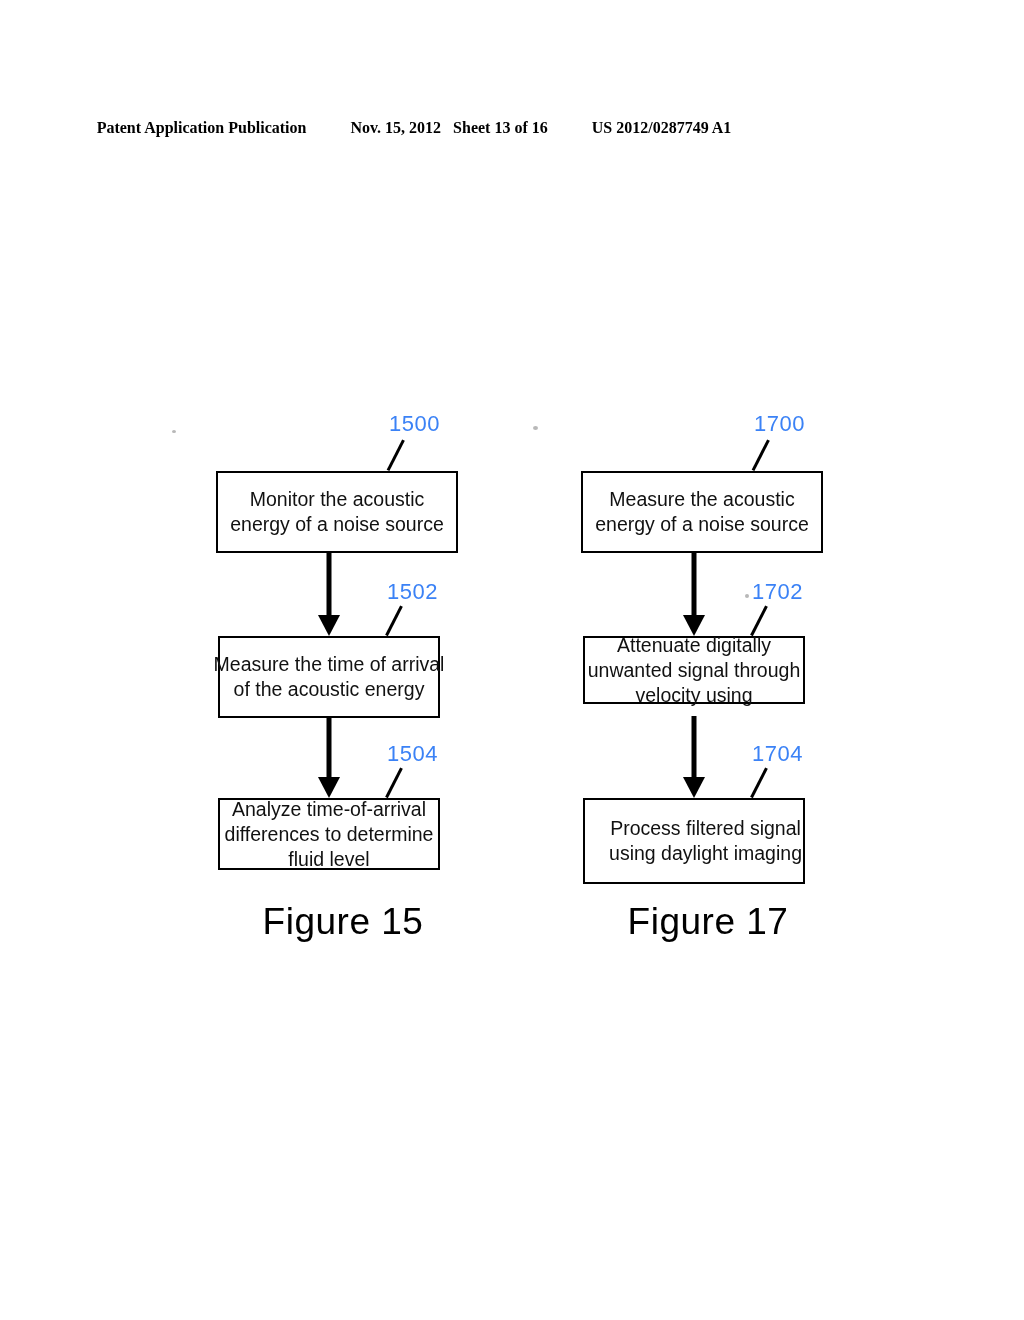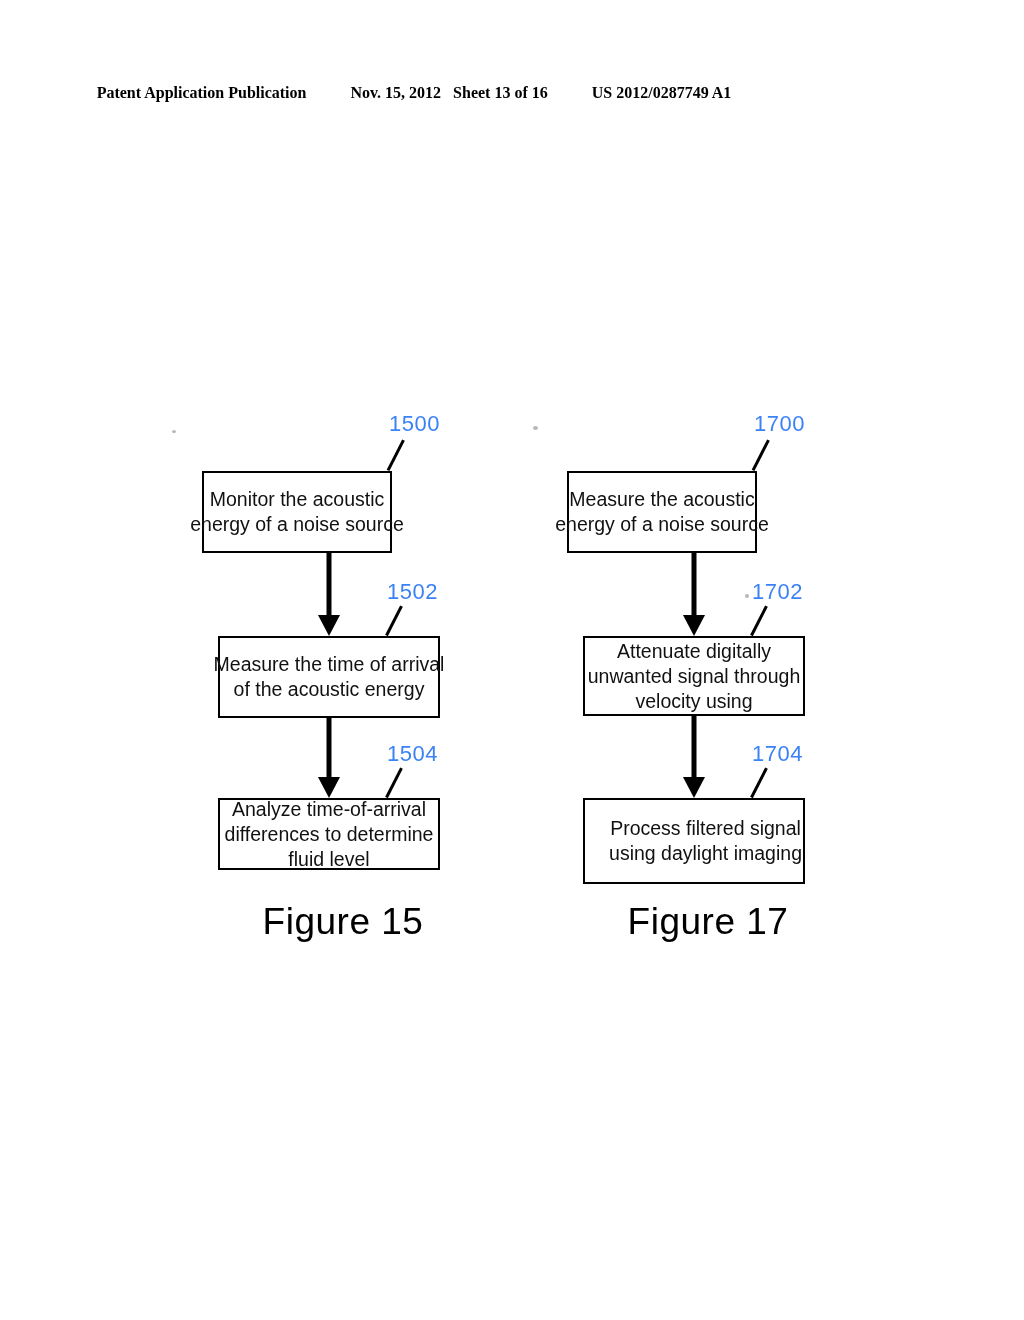--- a/index.html
+++ b/index.html
@@ -26,21 +26,21 @@
     display: flex;
     align-items: baseline;
     justify-content: center;
     font-family: "Liberation Serif", serif;
     font-weight: bold;
     font-size: 16px;
     letter-spacing: 0px;
     white-space: nowrap;
   }
   .hdr-pub      { margin-right: 44px; }
-  .hdr-date     { margin-right: 12px; }
+  .hdr-date     { margin-right: 12px; margin-top: 35px; }
   .hdr-sheet    { margin-right: 44px; }
   .hdr-patno    { }
 
   
   .figures {
     position: absolute;
     left: 0;
     top: 0;
     width: 1024px;
     height: 1320px;
@@ -67,24 +67,24 @@
     justify-content: center;
     text-align: center;
     font-size: 19.5px;
     line-height: 25px;
     color: #111111;
     padding: 2px 6px;
   }
   .flow-box .line { display: block; white-space: nowrap; }
 
   
-  .row1 { left: 62px;  top: 471px; width: 190px; height: 82px; }
+  .row1 { left: 76px;  top: 471px; width: 242px; height: 82px; }
   .row2 { left: 78px;  top: 636px; width: 222px; height: 82px; }
   .row3 { left: 78px;  top: 798px; width: 222px; height: 72px; }
-  .row2.tall { top: 636px; height: 80px; }
+  .row2.tall { top: 636px; height: 68px; }
   .row3.tall { top: 798px; height: 86px; padding-left: 29px; }
 
   
   .arrow {
     position: absolute;
     width: 24px;
   }
   .arrow .shaft {
     position: absolute;
     left: 50%;

